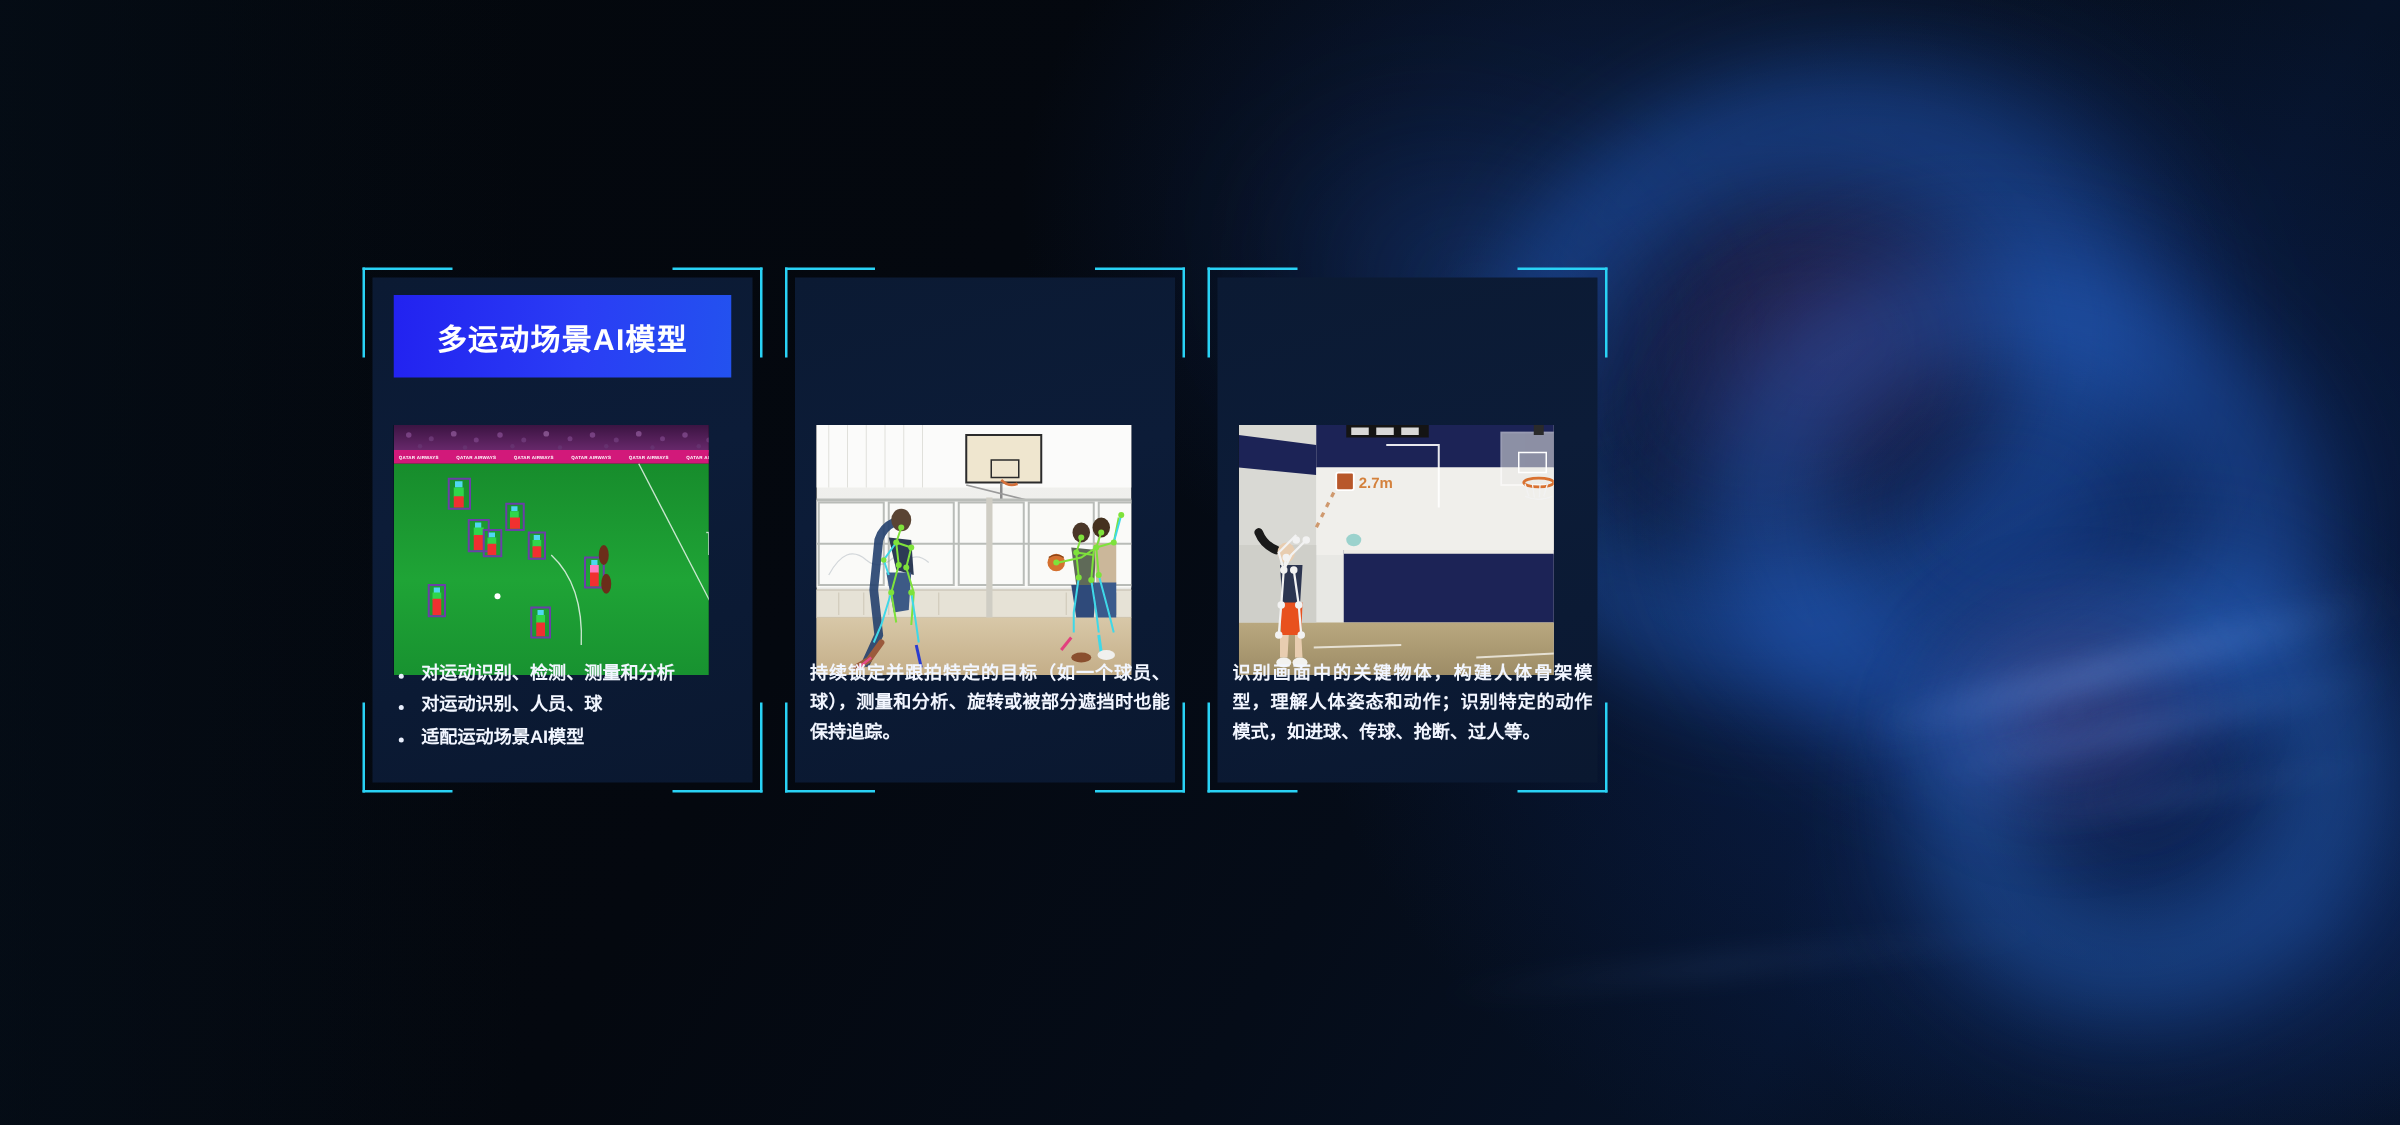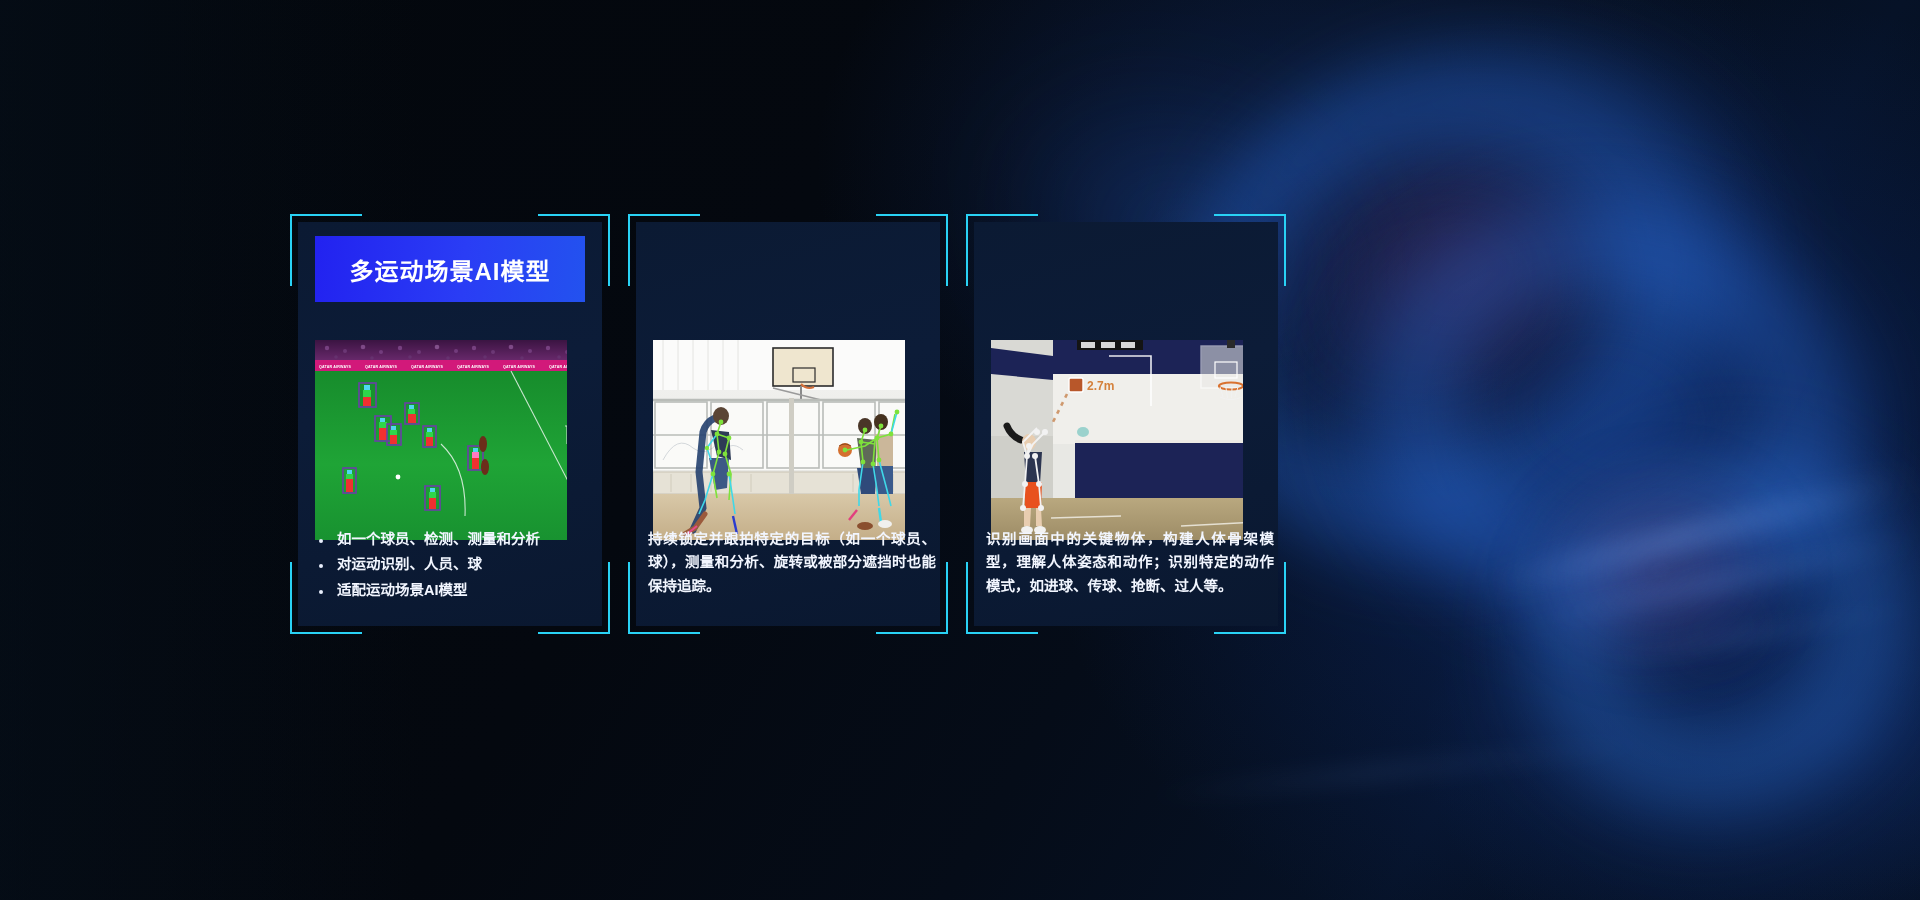--- a/index.html
+++ b/index.html
@@ -341,21 +341,21 @@
             </g>
             <g fill="#6b2d1a">
               <ellipse cx="168" cy="104" rx="4" ry="8"></ellipse>
               <ellipse cx="170" cy="127" rx="4" ry="8"></ellipse>
             </g>
           </svg>
         </div>
 
         <div class="card-body">
           <ul class="bullets">
-            <li>如一个球员、检测、测量和分析</li>
+            <li>对运动识别、检测、测量和分析</li>
             <li>对运动识别、人员、球</li>
             <li>适配运动场景AI模型</li>
           </ul>
         </div>
       </div>
     </div>
 
     <div class="card-wrap">
       <div class="bracket tl">
           <span class="h"></span>

